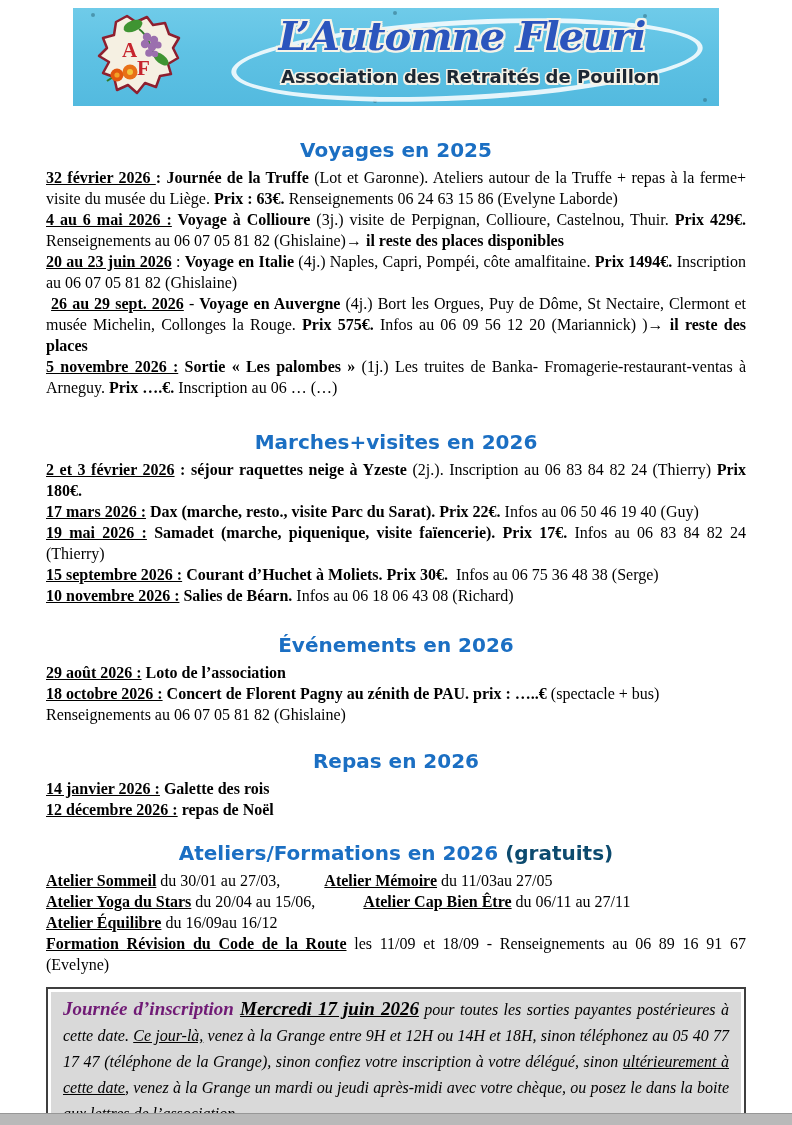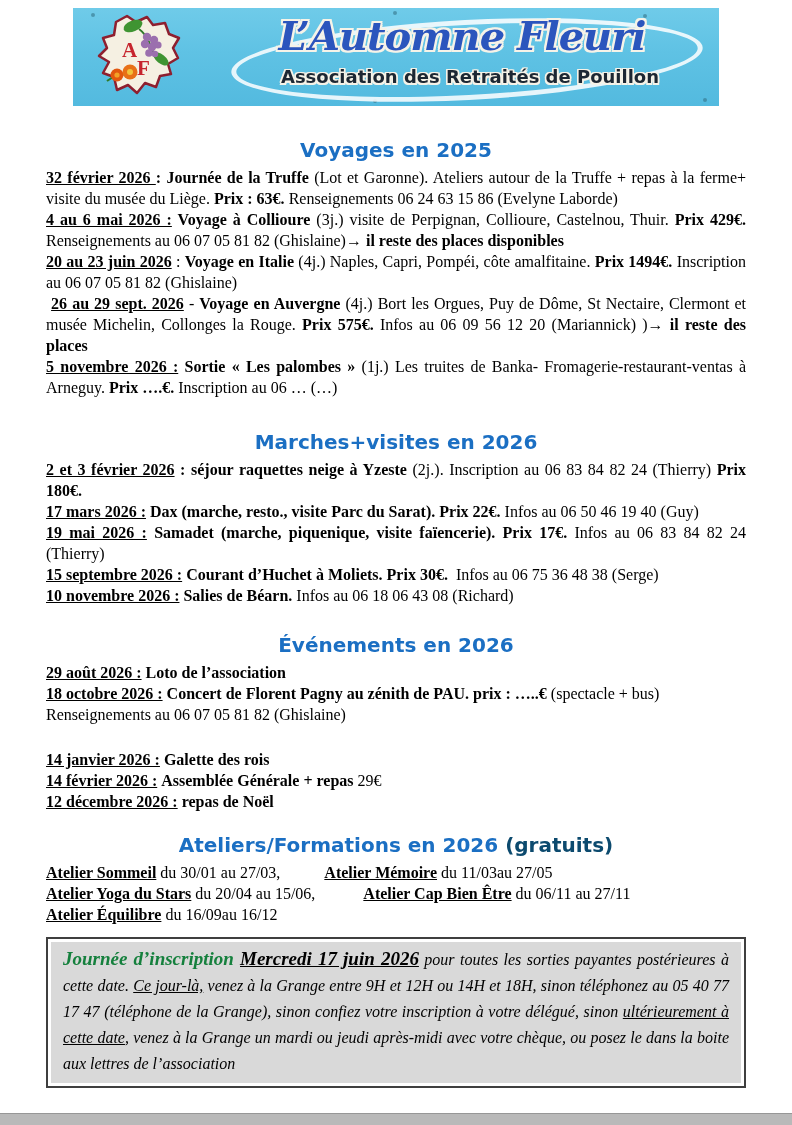--- a/index.html
+++ b/index.html
@@ -55,21 +55,21 @@
   #sec-ateliers{margin-top:21px;}
   
   .inscription-box{
     margin:12px auto 0;width:700px;box-sizing:border-box;
     border:2px solid #3f3f3f;background:#ffffff;padding:3px;
   }
   .inscription-inner{
     background:#d9d9d9;padding:4px 12px 6px 12px;font-style:italic;
   }
   .box-text p{margin:0;font-size:16px;line-height:26px;text-align:justify;}
-  .red{color:#15803d;font-size:21px;}
+  .red{color:#701a75;font-size:21px;}
   .big{font-size:19px;}
   
   .page-edge{
     position:absolute;left:0;bottom:0;width:792px;height:11px;
     background:#b9b9b9;border-top:1px solid #979797;
   }
 </style>
 </head>
 <body>
 
@@ -138,33 +138,34 @@
   <div class="section" id="sec-evenements">
     <h2><span class="t-main">Événements en 2026</span><span class="t-suffix"></span></h2>
     <div class="sec-body">
         <p><span class="b u">29 août 2026 :</span><span class=""> </span><span class="b">Loto de l’association</span></p>
         <p><span class="b u">18 octobre 2026 :</span><span class=""> </span><span class="b">Concert de Florent Pagny au zénith de PAU. prix : …..€</span><span class=""> (spectacle + bus)</span></p>
         <p><span class="">Renseignements au 06 07 05 81 82 (Ghislaine)</span></p>
       </div>
   </div>
 
   <div class="section" id="sec-repas">
+    <h2><span class="t-main">Repas en 2026</span><span class="t-suffix"></span></h2>
     <div class="sec-body">
         <p><span class="b u">14 janvier 2026 :</span><span class=""> </span><span class="b">Galette des rois</span></p>
-        <p><span class="b u">14 février 2026 :</span><span class=""> </span><span class="b">Assemblée Générale + repas</span><span class=""> 29€</span></p>
         <p><span class="b u">12 décembre 2026 :</span><span class=""> </span><span class="b">repas de Noël</span></p>
       </div>
   </div>
 
   <div class="section" id="sec-ateliers">
     <h2><span class="t-main">Ateliers/Formations en 2026</span><span class="t-suffix"> (gratuits)</span></h2>
     <div class="sec-body">
         <p><span class="b u">Atelier Sommeil</span><span class=""> du 30/01 au 27/03,</span><span class="tab"></span><span class="b u">Atelier Mémoire</span><span class=""> du 11/03au 27/05</span></p>
         <p><span class="b u">Atelier Yoga du Stars</span><span class=""> du 20/04 au 15/06,</span><span class="tab"></span><span class="">&nbsp;</span><span class="b u">Atelier Cap Bien Être</span><span class=""> du 06/11 au 27/11</span></p>
         <p><span class="b u">Atelier Équilibre</span><span class=""> du 16/09au 16/12</span></p>
+        <p><span class="b u">Formation Révision du Code de la Route</span><span class=""> les 11/09 et 18/09 - Renseignements au 06 89 16 91 67 (Evelyne)</span></p>
       </div>
   </div>
 
 </div>
 
 <div class="inscription-box">
   <div class="inscription-inner">
     <div class="box-text">
         <p><span class="b red big">Journée d’inscription </span><span class="b u big">Mercredi 17 juin 2026</span><span class=""> pour toutes les sorties payantes postérieures à cette date. </span><span class="u">Ce jour-là,</span><span class=""> venez à la Grange entre 9H et 12H ou 14H et 18H, sinon téléphonez au 05 40 77 17 47 (téléphone de la Grange), sinon confiez votre inscription à votre délégué, sinon </span><span class="u">ultérieurement à cette date</span><span class="">, venez à la Grange un mardi ou jeudi après-midi avec votre chèque, ou posez le dans la boite aux lettres de l’association</span></p>
       </div>

